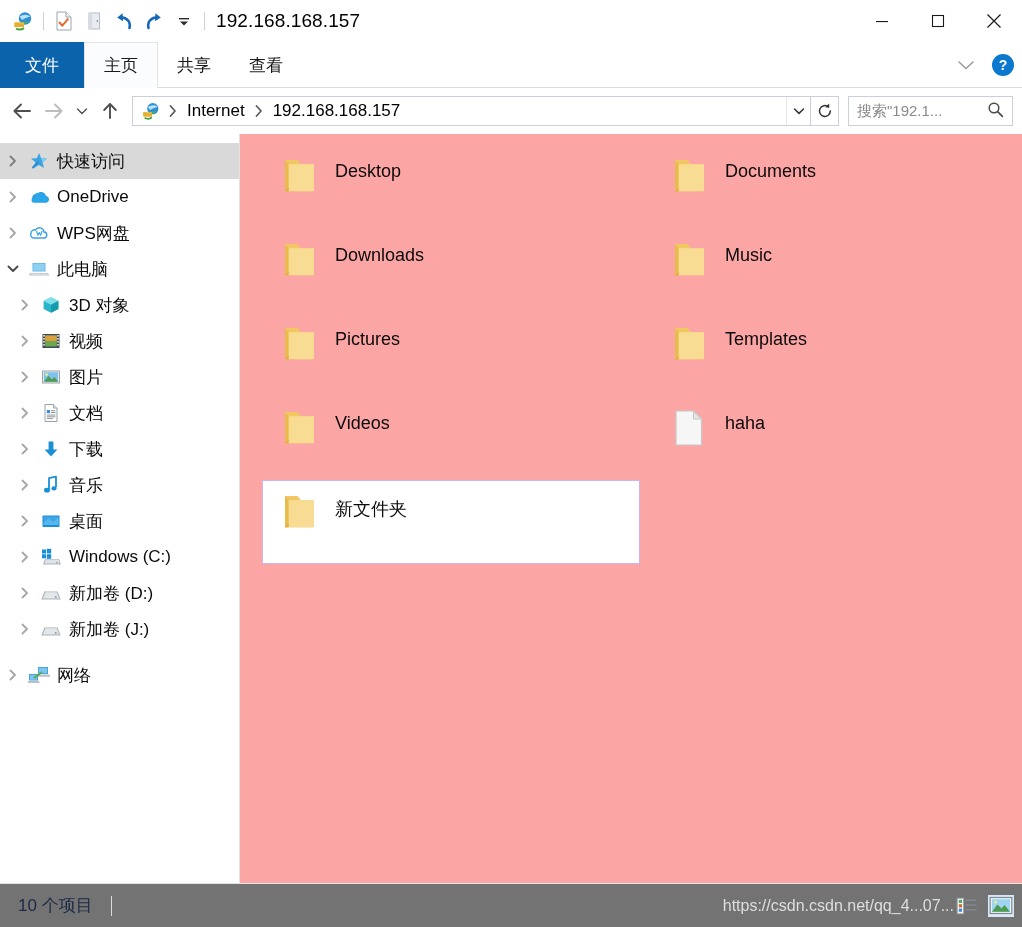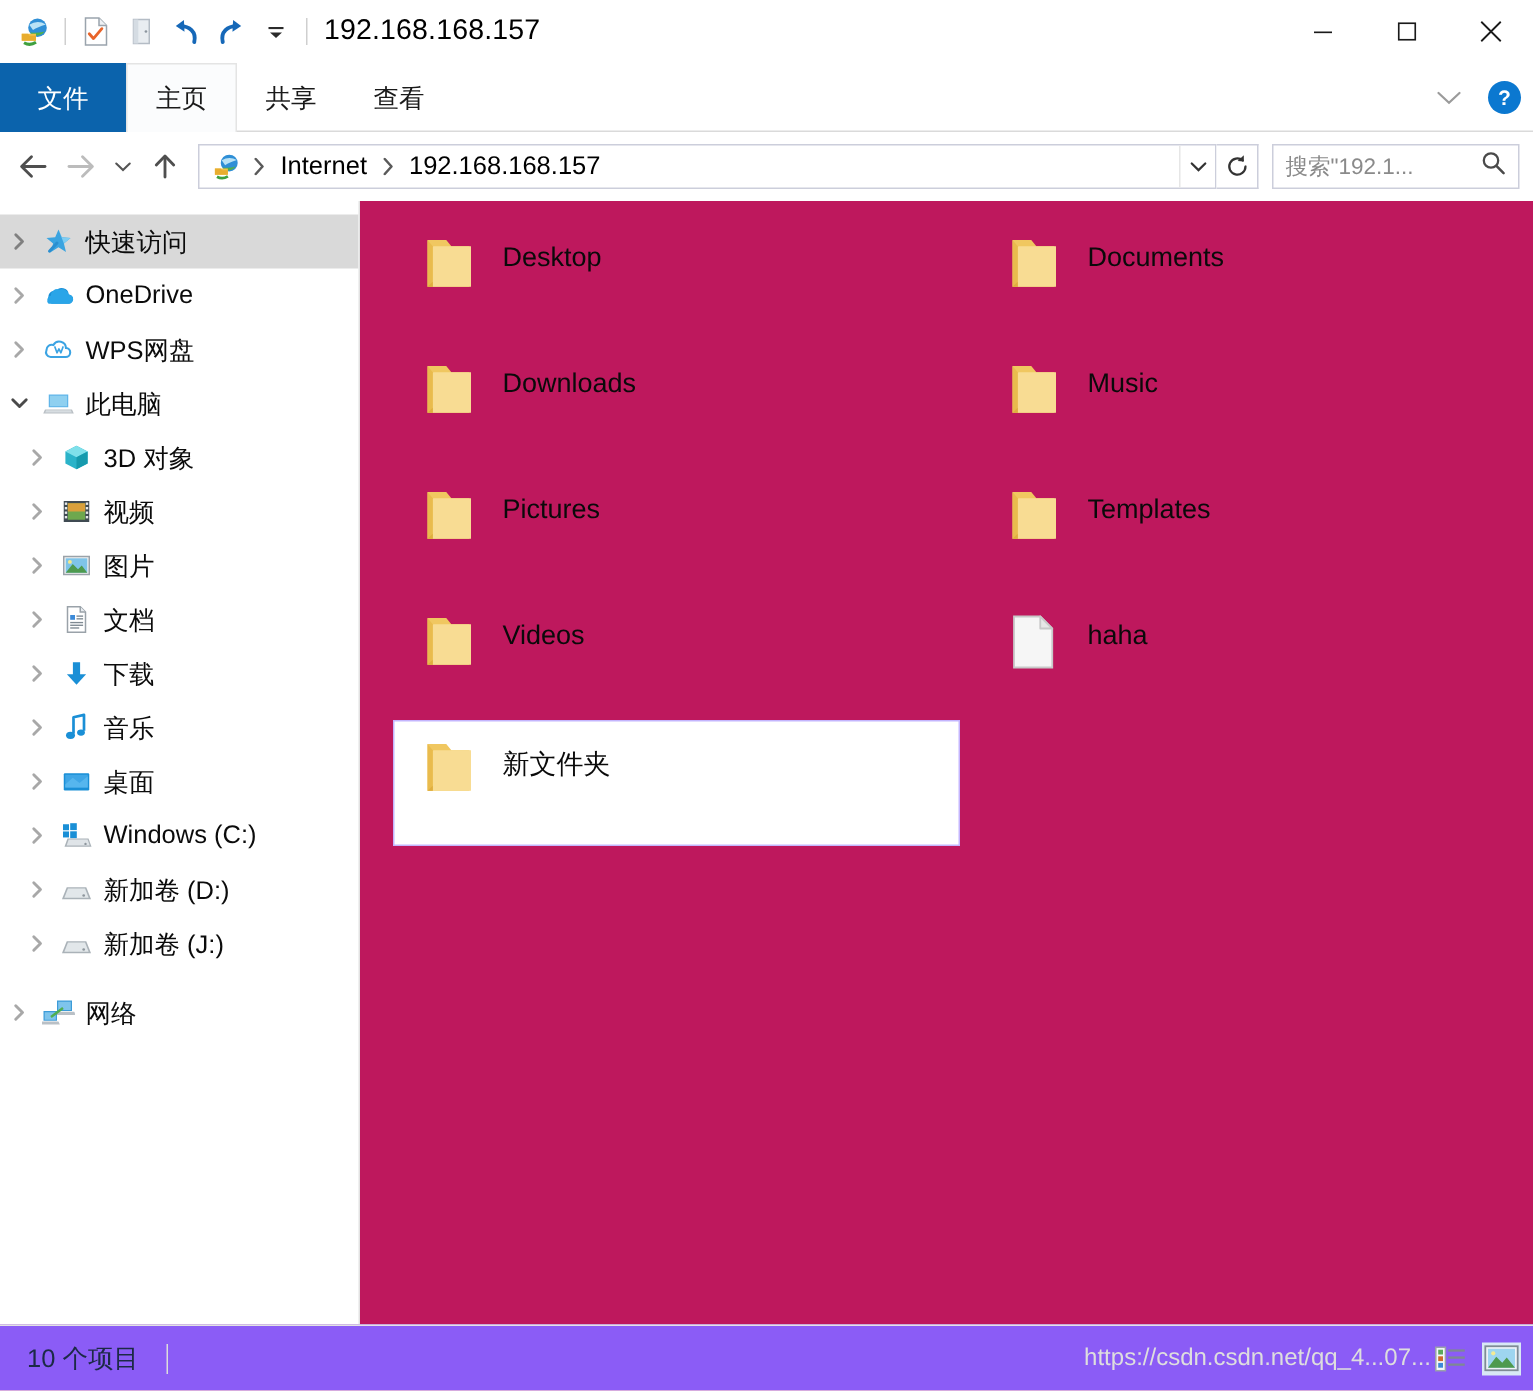--- a/index.html
+++ b/index.html
@@ -140,21 +140,21 @@
   }
   .search-ph {
     flex: 1; font-size: 15px; color: #8a8a8a;
     white-space: nowrap; overflow: hidden;
   }
 
   
   .content {
     display: flex;
     height: 749px;
-    background: #be185d;
+    background: #fca5a5;
   }
   .sidebar {
     width: 240px;
     border-right: 1px solid #e2e2e2;
     background: #ffffff;
     padding-top: 9px;
     overflow: hidden;
   }
   .tree-row {
     display: flex; align-items: center;
@@ -214,21 +214,21 @@
     white-space: nowrap;
   }
 
   
   .statusbar {
     position: relative;
     height: 44px;
     border-top: 1px solid #e3e3e3;
     display: flex; align-items: center;
     padding-left: 18px;
-    background: #8b5cf6;
+    background: #737373;
   }
   .status-text { font-size: 17px; color: #1c2a46; }
   .status-sep {
     width: 1px; height: 20px; background: #dcdcdc; margin-left: 18px;
   }
   .watermark {
     position: absolute;
     right: 68px; top: 50%; transform: translateY(-50%);
     font-size: 16px; color: #dedede;
     white-space: nowrap;

